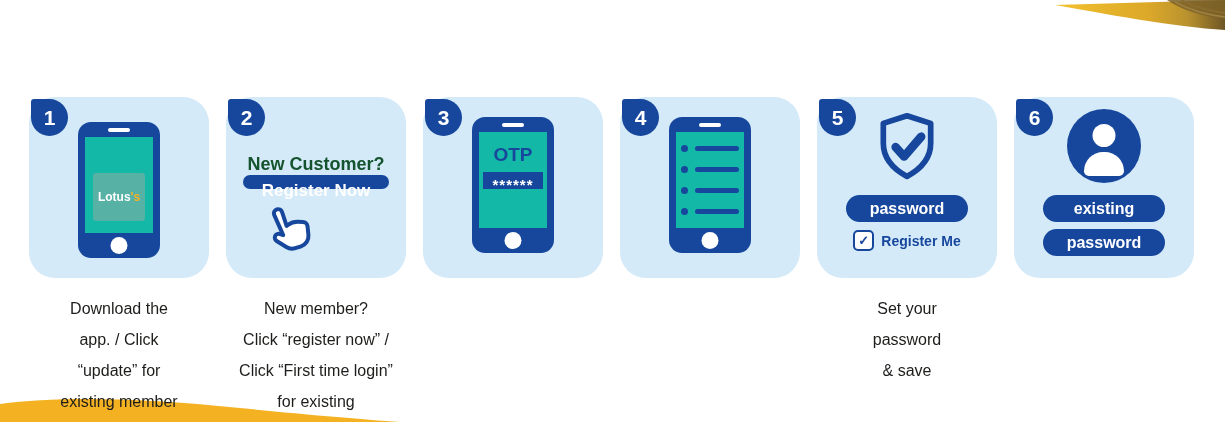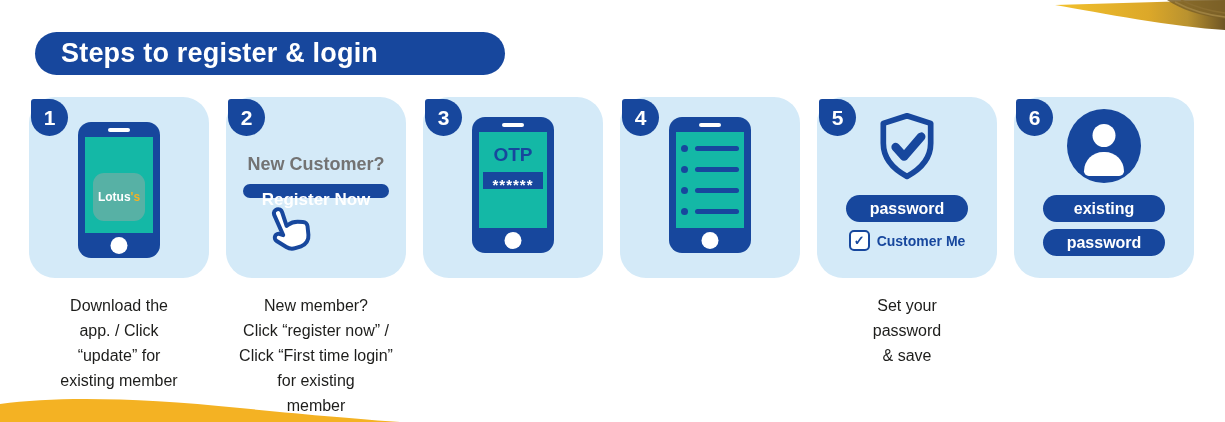--- a/index.html
+++ b/index.html
@@ -24,41 +24,41 @@
   .card{
     position:relative;width:180px;height:181px;background:#d4eaf8;border-radius:26px;
     display:flex;flex-direction:column;align-items:center;box-sizing:border-box;
   }
   .badge{
     position:absolute;top:2px;left:2px;width:37px;height:37px;background:#17479d;
     border-radius:3px 50% 50% 50%;color:#fff;font-weight:bold;font-size:21px;
     display:flex;align-items:center;justify-content:center;
   }
   .caption{
-    margin-top:15px;font-size:16px;line-height:25px;color:#1d1d1b;
+    margin-top:15px;font-size:16px;line-height:31px;color:#1d1d1b;
     text-align:center;white-space:pre-line;width:196px;
   }
 
   
   .phone{position:relative;width:82px;height:136px;background:#17479d;border-radius:13px;}
   .phone .screen{position:absolute;left:7px;right:7px;top:15px;bottom:25px;background:#14b8a6;
     display:flex;flex-direction:column;align-items:center;}
   .phone .speaker{position:absolute;top:6px;left:50%;transform:translateX(-50%);
     width:22px;height:4px;border-radius:2px;background:#fff;}
   .phone .home{position:absolute;bottom:4px;left:50%;transform:translateX(-50%);
     width:17px;height:17px;border-radius:50%;background:#fff;}
 
-  .app-icon{margin-top:36px;width:52px;height:48px;background:#57b1a5;border-radius:11px;
+  .app-icon{margin-top:36px;width:52px;height:48px;background:#57b1a5;border-radius:3px;
     display:flex;align-items:center;justify-content:center;
     font-weight:bold;font-size:12px;color:#fff;}
   .app-icon .accent{color:#f4b223;}
 
   
-  .prompt{margin-top:57px;color:#737373;font-weight:bold;font-size:18px;}
-  .register-btn{margin-top:9px;background:#17479d;color:#fff;font-weight:bold;font-size:17px;
+  .prompt{margin-top:57px;color:#14532d;font-weight:bold;font-size:18px;}
+  .register-btn{background:#17479d;color:#fff;font-weight:bold;font-size:17px;
     height:14px;line-height:31px;padding:0 19px;border-radius:16px;border:none;
     font-family:"Liberation Sans",sans-serif;cursor:pointer;}
   .hand{position:absolute;left:34px;top:104px;}
 
   
   .otp-label{margin-top:12px;color:#17479d;font-weight:bold;font-size:19px;}
   .otp-box{margin-top:6px;width:60px;height:17px;background:#17479d;
     display:flex;align-items:center;justify-content:center;}
   .otp-box span{color:#fff;font-size:15px;font-weight:bold;letter-spacing:1px;transform:translateY(4px);}
 
@@ -104,21 +104,20 @@
     <path d="M0,5 L170,0 L170,30 C120,27 45,13 0,5 Z" fill="url(#goldg)"></path>
     <path d="M112,0 C125,9 145,16 170,19 L170,0 Z" fill="#7c6228" opacity="0.85"></path>
     <path d="M120,2 C135,10 152,15 170,17" fill="none" stroke="#9d8040" stroke-width="1.5"></path>
     <path d="M126,0 C140,7 155,11 170,13" fill="none" stroke="#8a6d30" stroke-width="1.5"></path>
   </svg>
 
   <svg class="yellow-wave" width="400" height="26" viewBox="0 0 400 26">
     <path d="M0,8 C60,0 140,2 240,12 C300,18 360,23 400,26 L0,26 Z" fill="#f4b223"></path>
   </svg>
 
-  <div class="header-pill">Steps to register &amp; login</div>
 
   <div class="steps-row">
 
     <div class="step-col">
       <div class="card">
         <div class="badge">1</div>
         <div class="phone phone-m1">
           <div class="speaker"></div>
           <div class="screen">
             <div class="app-icon">
@@ -206,21 +205,21 @@
           <svg width="62" height="72" viewBox="0 0 64 76">
             <path d="M32 4 L7 12 v21 c0 18 12 28 25 35 c13-7 25-17 25-35 V12 Z" fill="none" stroke="#17479d" stroke-width="6" stroke-linejoin="round"></path>
             <path d="M20 37 l9 10 l18 -21" fill="none" stroke="#17479d" stroke-width="9" stroke-linecap="round" stroke-linejoin="round"></path>
           </svg>
         </div>
         <div class="field-pill mt7">password</div>
         <div class="remember-row">
           <span class="checkbox">
               <span>✓</span>
             </span>
-          <span class="remember-label">Customer Me</span>
+          <span class="remember-label">Register Me</span>
         </div>
       </div>
       <div class="caption">Set your
 password
 &amp; save</div>
     </div>
 
     <div class="step-col">
       <div class="card">
         <div class="badge">6</div>

